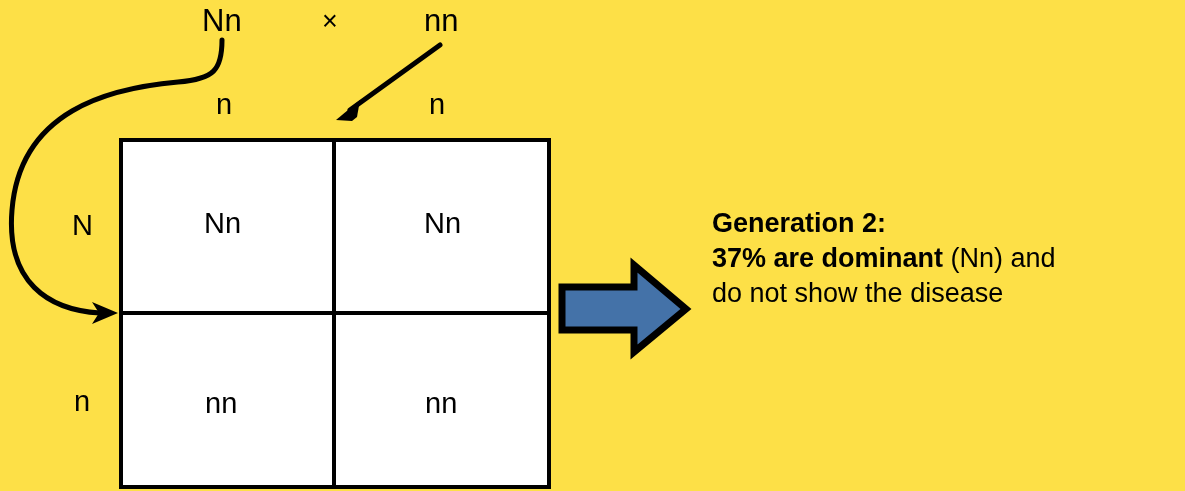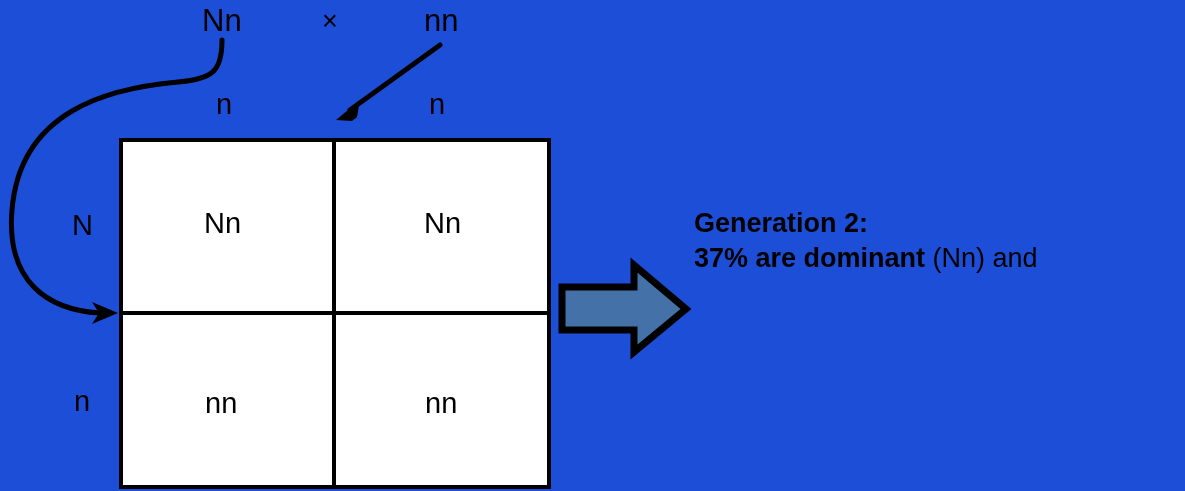--- a/index.html
+++ b/index.html
@@ -8,21 +8,21 @@
     background: #ffffff;
   }
   body {
     font-family: "Liberation Sans", sans-serif;
     color: #000000;
   }
   #canvas {
     position: relative;
     width: 1185px;
     height: 491px;
-    background: #1d4ed8;
+    background: #fde047;
     overflow: hidden;
   }
   .abs { position: absolute; }
 
   
   .parent-label {
     font-size: 31px;
     line-height: 31px;
     color: #000;
     white-space: nowrap;
@@ -76,21 +76,21 @@
   #arrow-layer {
     left: 0;
     top: 0;
     width: 1185px;
     height: 491px;
     pointer-events: none;
   }
 
   
   #result-text {
-    left: 694px;
+    left: 712px;
     top: 206px;
     width: 470px;
   }
   #result-text .line {
     font-size: 27px;
     line-height: 35px;
     color: #000;
     white-space: nowrap;
   }
   #result-text .b { font-weight: bold; }
@@ -144,15 +144,16 @@
     <g>
       <polygon id="block-arrow-shape" points="562,287 634,287 634,265 686,309 634,352 634,330 562,330" fill="#4472A8" stroke="#000000" stroke-width="7" stroke-linejoin="miter"></polygon>
     </g>
   </svg>
 
   <div class="abs" id="result-text">
     <div class="line b">Generation 2:</div>
     <div class="line">
       <span class="b">37% are dominant</span><span> (Nn) and</span>
     </div>
+    <div class="line">do not show the disease</div>
   </div>
 
 </div>
 
 </body></html>

